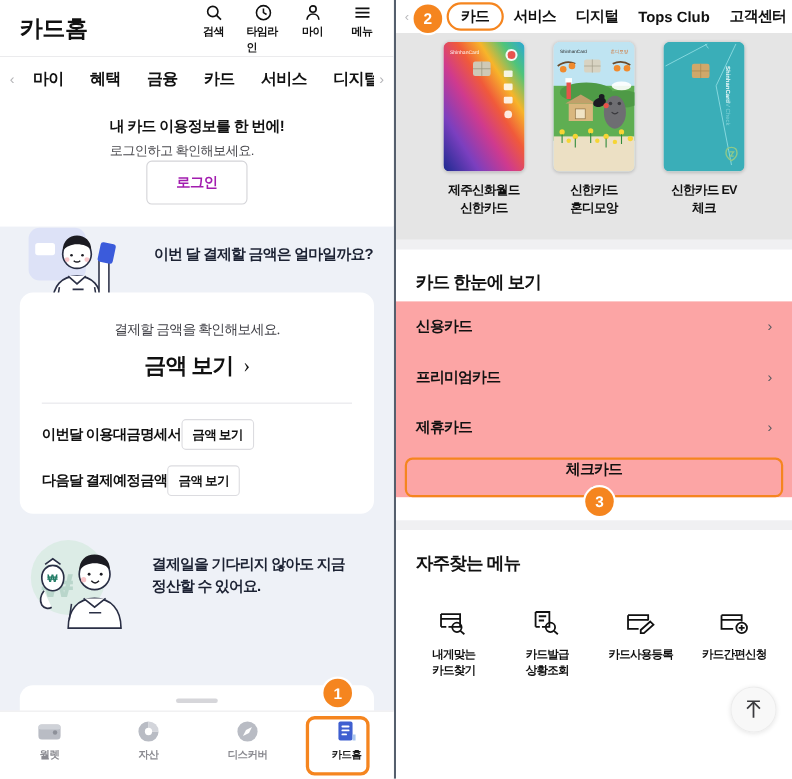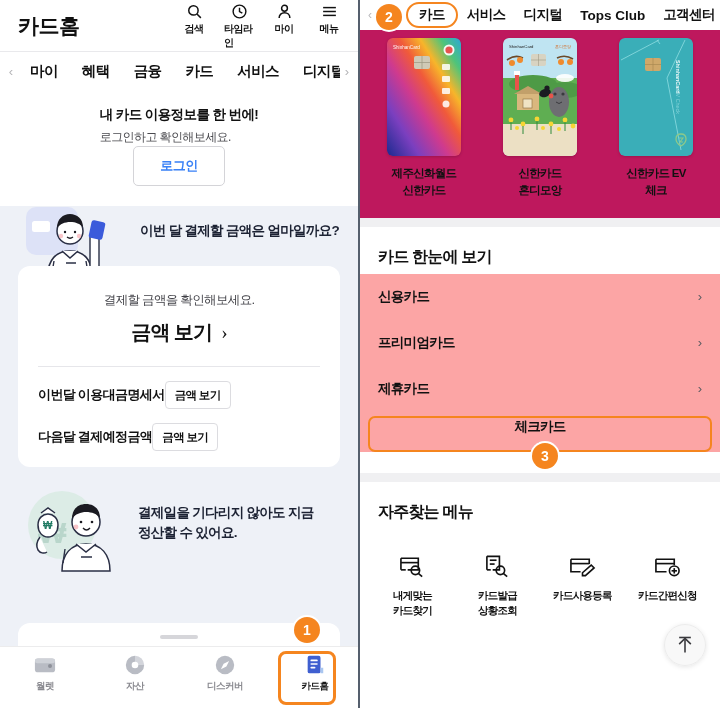--- a/index.html
+++ b/index.html
@@ -38,21 +38,21 @@
   .subtab { font-size:14.5px; font-weight:bold; letter-spacing:-0.6px; color:#111;
             padding:0 12px; white-space:nowrap; cursor:pointer; }
 
   
   .login-box { background:#fff; padding:16px 18px 20px 18px; display:flex;
                align-items:center; justify-content:space-between;flex-direction:column; }
   .login-texts .t1 { font-size:13.5px; font-weight:bold; letter-spacing:-0.6px; margin-bottom:5px; }
   .login-texts .t2 { font-size:12px; color:#4a4a4f; letter-spacing:-0.6px; }
   .login-btn { width:92px; height:40px; border:1px solid #d4d4d8; border-radius:5px;
                background:#fff; font-size:13px; font-weight:bold; letter-spacing:-0.5px;
-               color:#3b82f6; cursor:pointer; font-family:inherit; }
+               color:#a21caf; cursor:pointer; font-family:inherit; }
 
   
   .gray-region { background:#eef1f7; padding:0 0 0 0; position:relative; height:467px; }
 
   .promo { position:relative; height:60px; }
   .promo-illu { position:absolute; left:18px; top:-1px; width:120px; height:75px; }
   .promo-txt { position:absolute; left:140px; top:16px; font-size:13.5px; font-weight:bold;
                letter-spacing:-0.7px; color:#1c2233; }
 
   .white-card {
@@ -103,21 +103,21 @@
 
   
   .rtabs { height:30px; display:flex; align-items:center; gap:0; padding:0 4px;
            background:#fff; position:relative; }
   .rtabs .arrow { font-size:12px; color:#b9b9bc; width:12px; text-align:center; flex:none; }
   .rtab { font-size:13.5px; font-weight:bold; letter-spacing:-0.6px; color:#111;
           padding:0 9px; white-space:nowrap; cursor:pointer; }
   .rtab.pill { border:2.5px solid #f5851f; border-radius:16px; padding:2px 11px; }
   .rtab.latin { font-weight:bold; letter-spacing:0; }
 
-  .carousel { display:flex; justify-content:space-between; padding:8px 14px 18px 14px; background:#be185d; }
+  .carousel { display:flex; justify-content:center; padding:8px 14px 18px 14px; background:#e5e5e5; }
   .ccell { width:100px; display:flex; flex-direction:column; align-items:center; cursor:pointer; }
   .cardimg { width:74px; height:118px; border-radius:6px; position:relative; overflow:hidden;
              box-shadow:0 1px 3px rgba(0,0,0,.18); }
   .cname { margin-top:9px; font-size:11.5px; font-weight:bold; letter-spacing:-0.7px;
            text-align:center; line-height:1.5; color:#111; }
 
   .sep { height:9px; background:#f0f0f2; }
 
   .sect { background:#fff; padding:20px 18px 6px 18px; }
   .sect-title { font-size:16px; font-weight:bold; letter-spacing:-0.8px; }

